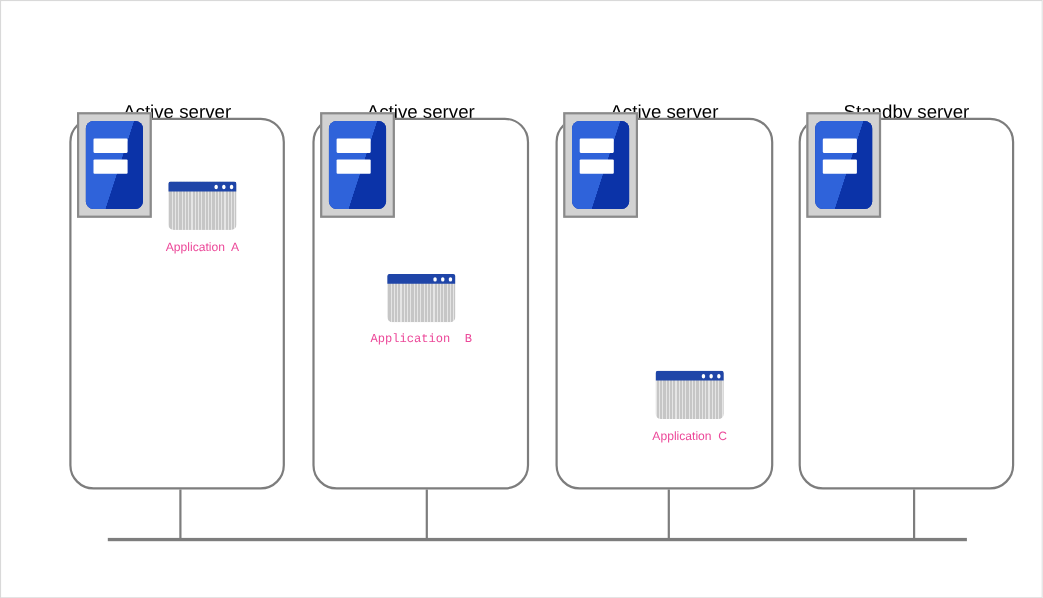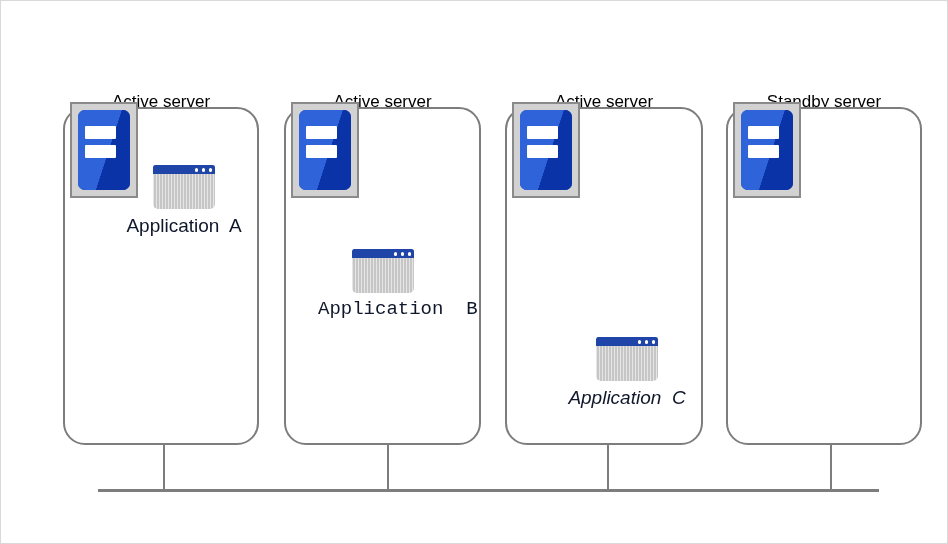--- a/index.html
+++ b/index.html
@@ -129,23 +129,23 @@
     height: 3.5px;
     border-radius: 50%;
     background: #ffffff;
   }
   .app-icon .dot.d1 { right: 17px; }
   .app-icon .dot.d2 { right: 10px; }
   .app-icon .dot.d3 { right: 3px; }
 
   .app-label {
     margin-top: 6px;
-    font-size: 19px;
+    font-size: 11px;
     line-height: 21px;
-    color: #0f172a;
+    color: #ec4899;
     white-space: pre;
   }
 
   
   .drop-line {
     position: absolute;
     width: 2px;
     background: #7d7d7d;
     z-index: 1;
   }
@@ -226,21 +226,21 @@
 
     <div class="server-box"></div>
 
     <div class="server-icon">
       <div class="chip">
         <div class="bar b1"></div>
         <div class="bar b2"></div>
       </div>
     </div>
 
-    <div class="app-group" style="left:56px; top:336px; width:132px;font-style:italic;">
+    <div class="app-group" style="left:56px; top:336px; width:132px;">
       <div class="app-icon">
         <div class="titlebar">
           <span class="dot d1"></span>
           <span class="dot d2"></span>
           <span class="dot d3"></span>
         </div>
       </div>
       <div class="app-label">Application  C</div>
     </div>
   </div>

